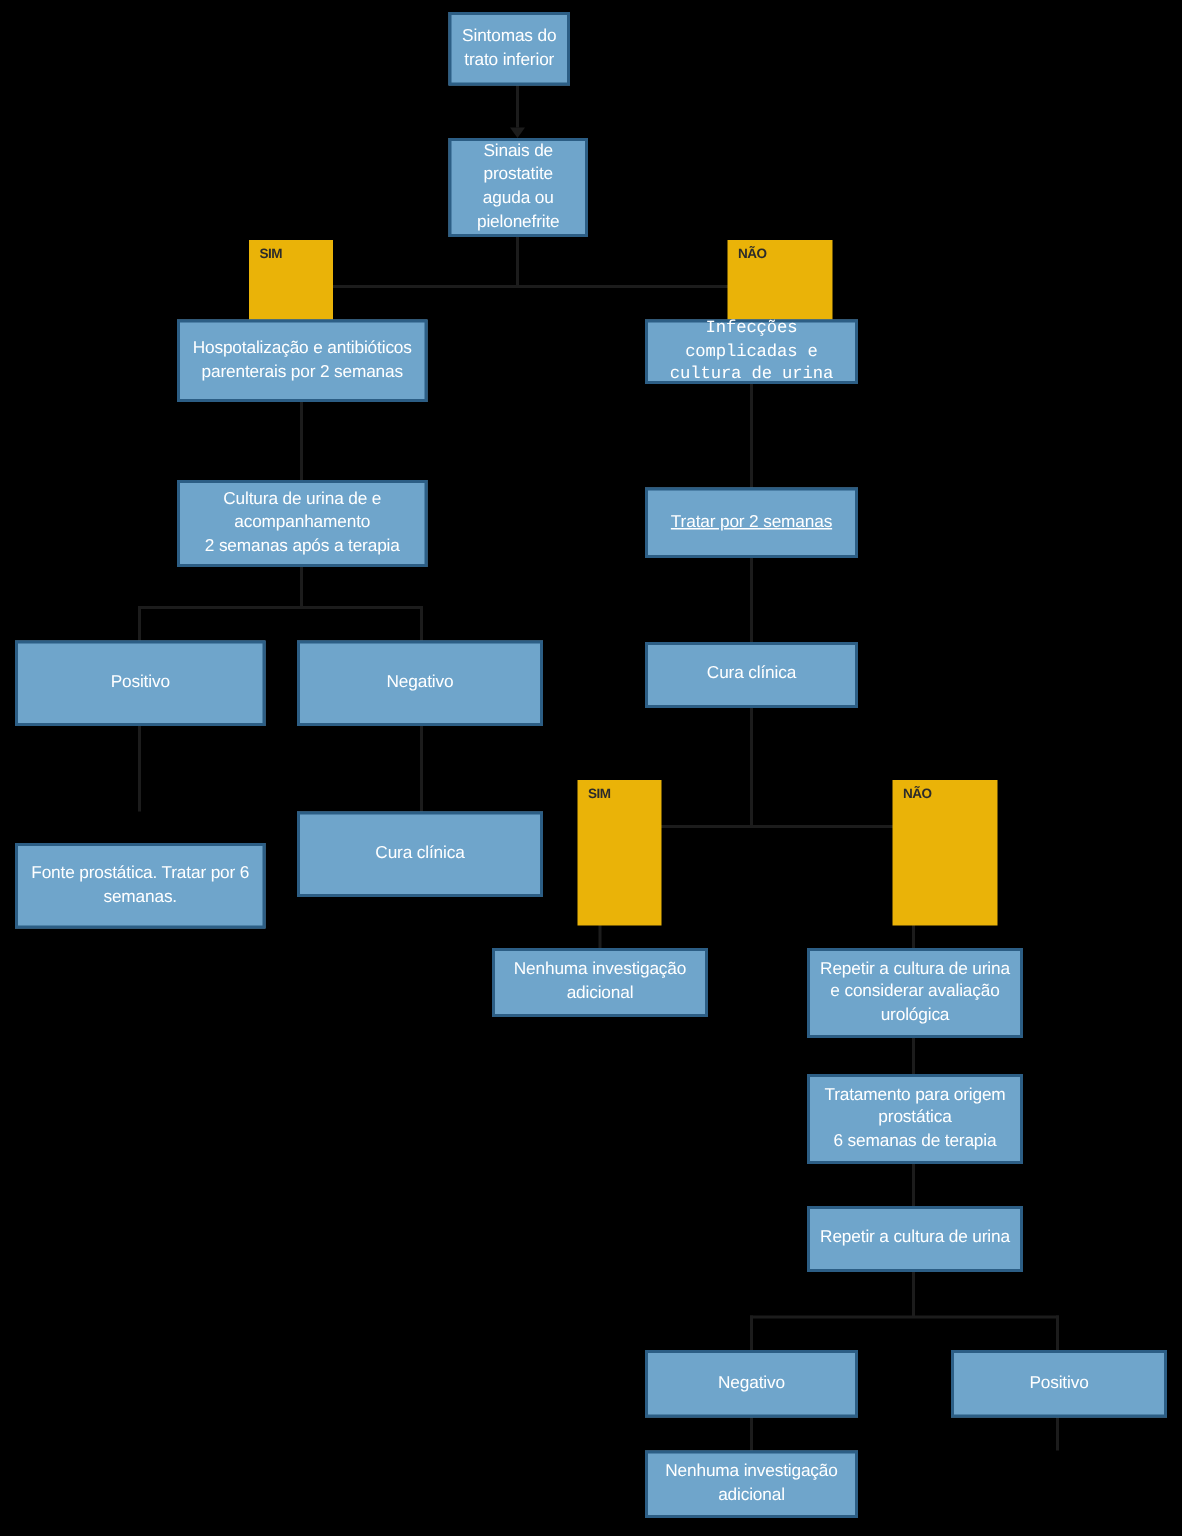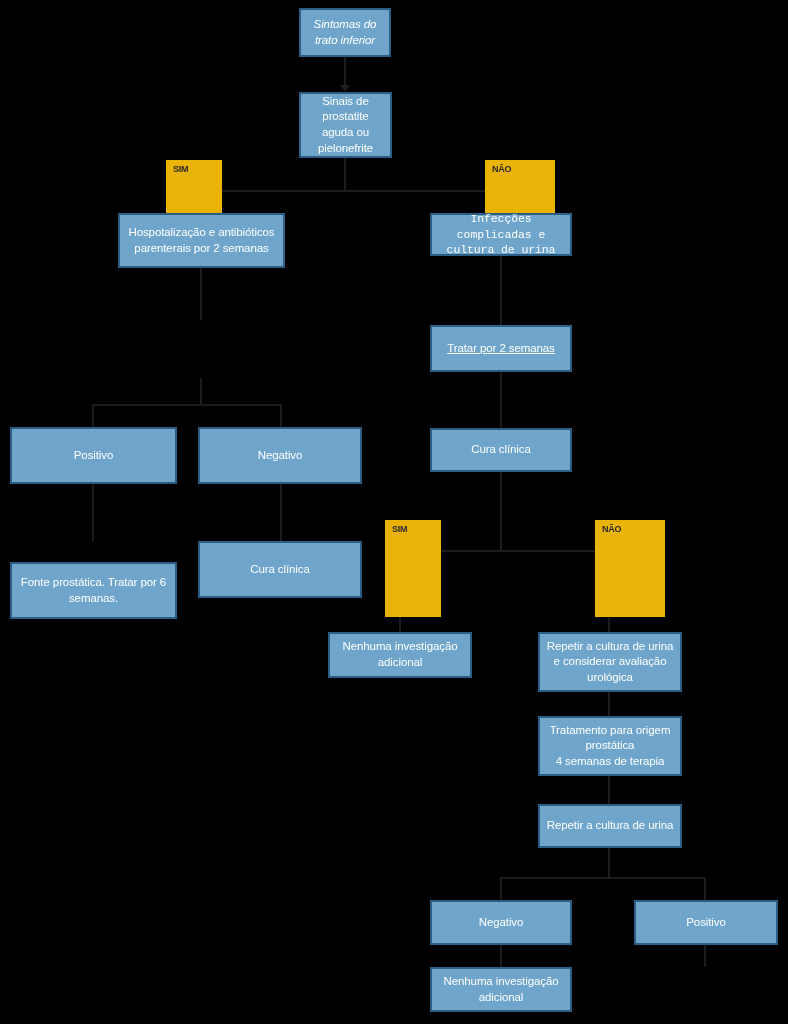--- a/index.html
+++ b/index.html
@@ -113,34 +113,37 @@
   <div class="label-box" style="left:485px; top:160px; width:70px; height:53px;">
     <span>NÃO</span>
   </div>
   <div class="label-box" style="left:385px; top:520px; width:56px; height:97px;">
     <span>SIM</span>
   </div>
   <div class="label-box" style="left:595px; top:520px; width:70px; height:97px;">
     <span>NÃO</span>
   </div>
 
-  <div class="node" style="left:299px; top:8px; width:92px; height:49px;font-style:italic;">Sintomas do
+  <div class="node" style="left:299px; top:8px; width:81px; height:49px;">Sintomas do
 trato inferior</div>
 
   <div class="node" style="left:299px; top:92px; width:93px; height:66px;">Sinais de
 prostatite
 aguda ou
 pielonefrite</div>
 
   <div class="node" style="left:118px; top:213px; width:167px; height:55px;">Hospotalização e antibióticos
 parenterais por  2 semanas</div>
 
   <div class="node" style="left:430px; top:213px; width:142px; height:43px;font-family:Liberation Mono, monospace;">Infecções complicadas e
 cultura de urina</div>
 
+  <div class="node" style="left:118px; top:320px; width:167px; height:58px;">Cultura de urina de  e
+acompanhamento
+2 semanas após a terapia</div>
 
   <div class="node" style="left:430px; top:325px; width:142px; height:47px;text-decoration:underline;">Tratar por 2 semanas</div>
 
   <div class="node" style="left:10px; top:427px; width:167px; height:57px;">Positivo</div>
 
   <div class="node" style="left:198px; top:427px; width:164px; height:57px;">Negativo</div>
 
   <div class="node" style="left:430px; top:428px; width:142px; height:44px;">Cura clínica</div>
 
   <div class="node" style="left:10px; top:562px; width:167px; height:57px;">Fonte prostática. Tratar por 6
@@ -150,21 +153,21 @@
 
   <div class="node" style="left:328px; top:632px; width:144px; height:46px;">Nenhuma investigação
 adicional</div>
 
   <div class="node" style="left:538px; top:632px; width:144px; height:60px;">Repetir a cultura de urina
 e considerar avaliação
 urológica</div>
 
   <div class="node" style="left:538px; top:716px; width:144px; height:60px;">Tratamento para origem
 prostática
-4 semanas de terapia</div>
+6 semanas de terapia</div>
 
   <div class="node" style="left:538px; top:804px; width:144px; height:44px;">Repetir a cultura de urina</div>
 
   <div class="node" style="left:430px; top:900px; width:142px; height:45px;">Negativo</div>
 
   <div class="node" style="left:634px; top:900px; width:144px; height:45px;">Positivo</div>
 
   <div class="node" style="left:430px; top:967px; width:142px; height:45px;">Nenhuma investigação
 adicional</div>
 

